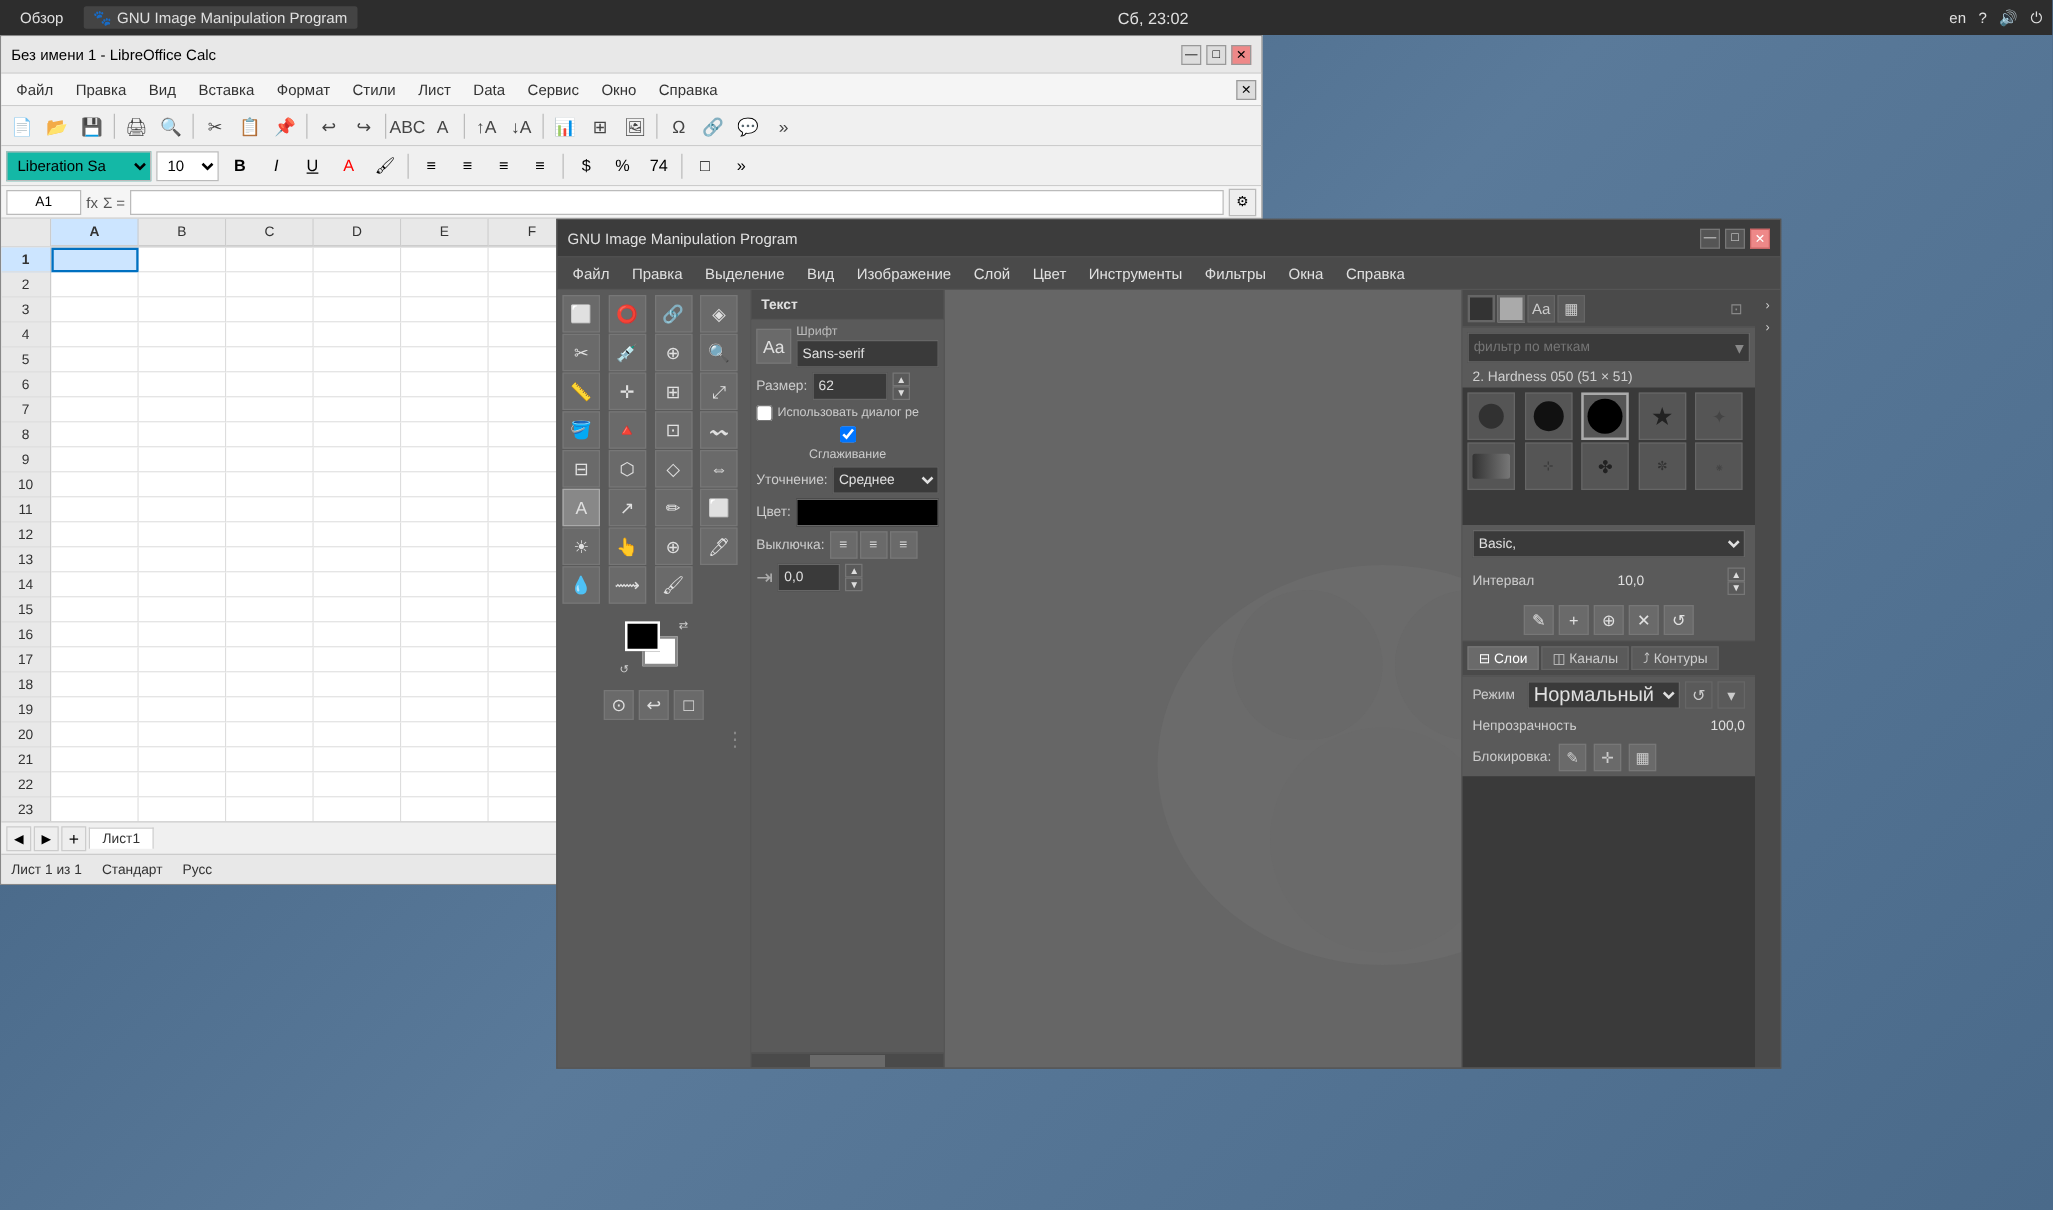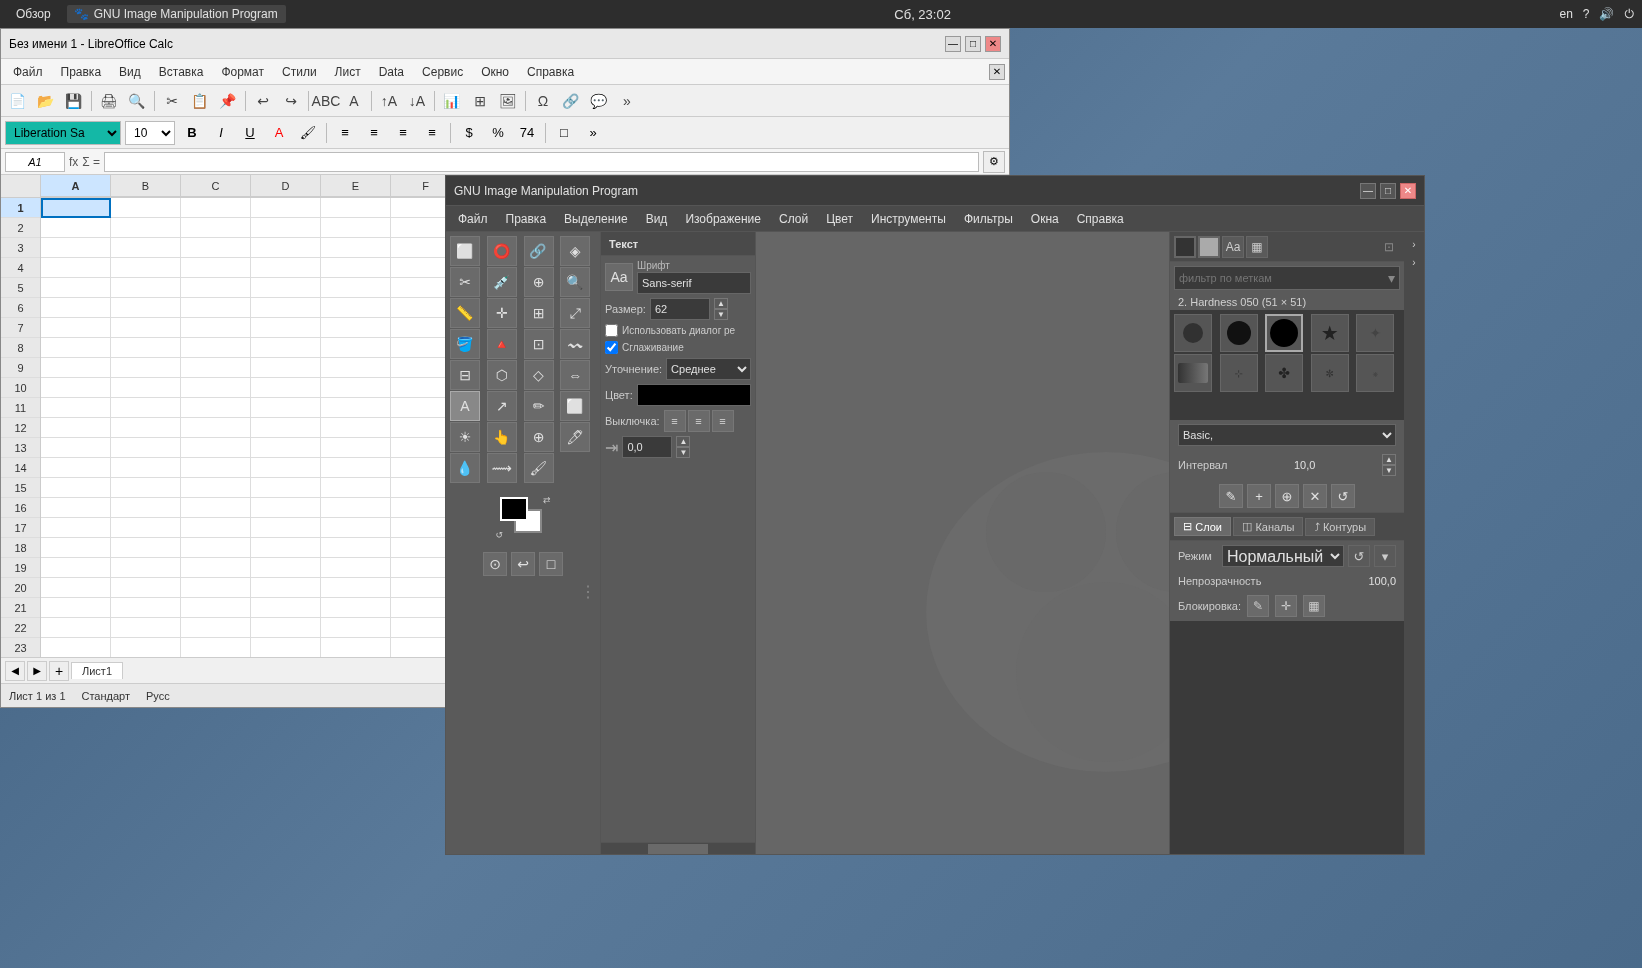--- a/index.html
+++ b/index.html
@@ -54,21 +54,21 @@
     .font-size-select {
       width: 50px; height: 24px; font-size: 12px; border: 1px solid #bbb; background: white; padding: 0 4px;
     }
 
     .lo-formulabar {
       height: 26px; background: #f5f5f5; border-bottom: 1px solid #ccc;
       display: flex; align-items: center; padding: 0 4px; gap: 4px;
     }
     .cell-ref {
       width: 60px; height: 20px; border: 1px solid #bbb; background: white;
-      font-size: 11px; text-align: center; padding: 0 4px; font-style: italic;
+      font-size: 11px; text-align: center; padding: 0 4px;
     }
 
     
     .lo-spreadsheet { flex: 1; overflow: hidden; display: flex; flex-direction: column; }
     .spreadsheet-header {
       display: flex; background: #e8e8e8; border-bottom: 1px solid #ccc;
     }
     .row-header-corner { width: 40px; height: 22px; border-right: 1px solid #ccc; background: #e8e8e8; }
     .col-header {
       height: 22px; border-right: 1px solid #ccc; border-bottom: 1px solid #ccc;
@@ -646,21 +646,21 @@
           <button style="width:14px;height:11px;background:#5a5a5a;border:1px solid #777;color:#ddd;font-size:8px;cursor:pointer;">▲</button>
           <button style="width:14px;height:11px;background:#5a5a5a;border:1px solid #777;color:#ddd;font-size:8px;cursor:pointer;">▼</button>
         </div>
       </div>
 
       <div style="padding:2px 4px; display:flex; align-items:center; gap:4px;">
         <input type="checkbox" style="">
         <span style="font-size:10px;color:#ccc;">Использовать диалог ре</span>
       </div>
 
-      <div style="padding:2px 4px; display:flex; align-items:center; gap:4px;">
+      <div style="padding:2px 4px; display:flex; align-items:center; gap:4px;flex-direction:column;">
         <input type="checkbox" checked="" style="">
         <span style="font-size:10px;color:#ccc;">Сглаживание</span>
       </div>
 
       <div style="padding:2px 4px; display:flex; align-items:center; gap:4px;">
         <span style="font-size:11px;color:#ccc;">Уточнение:</span>
         <select style="flex:1;height:22px;background:#3a3a3a;border:1px solid #666;color:#e0e0e0;font-size:11px;">
           <option>Среднее</option>
         </select>
       </div>

